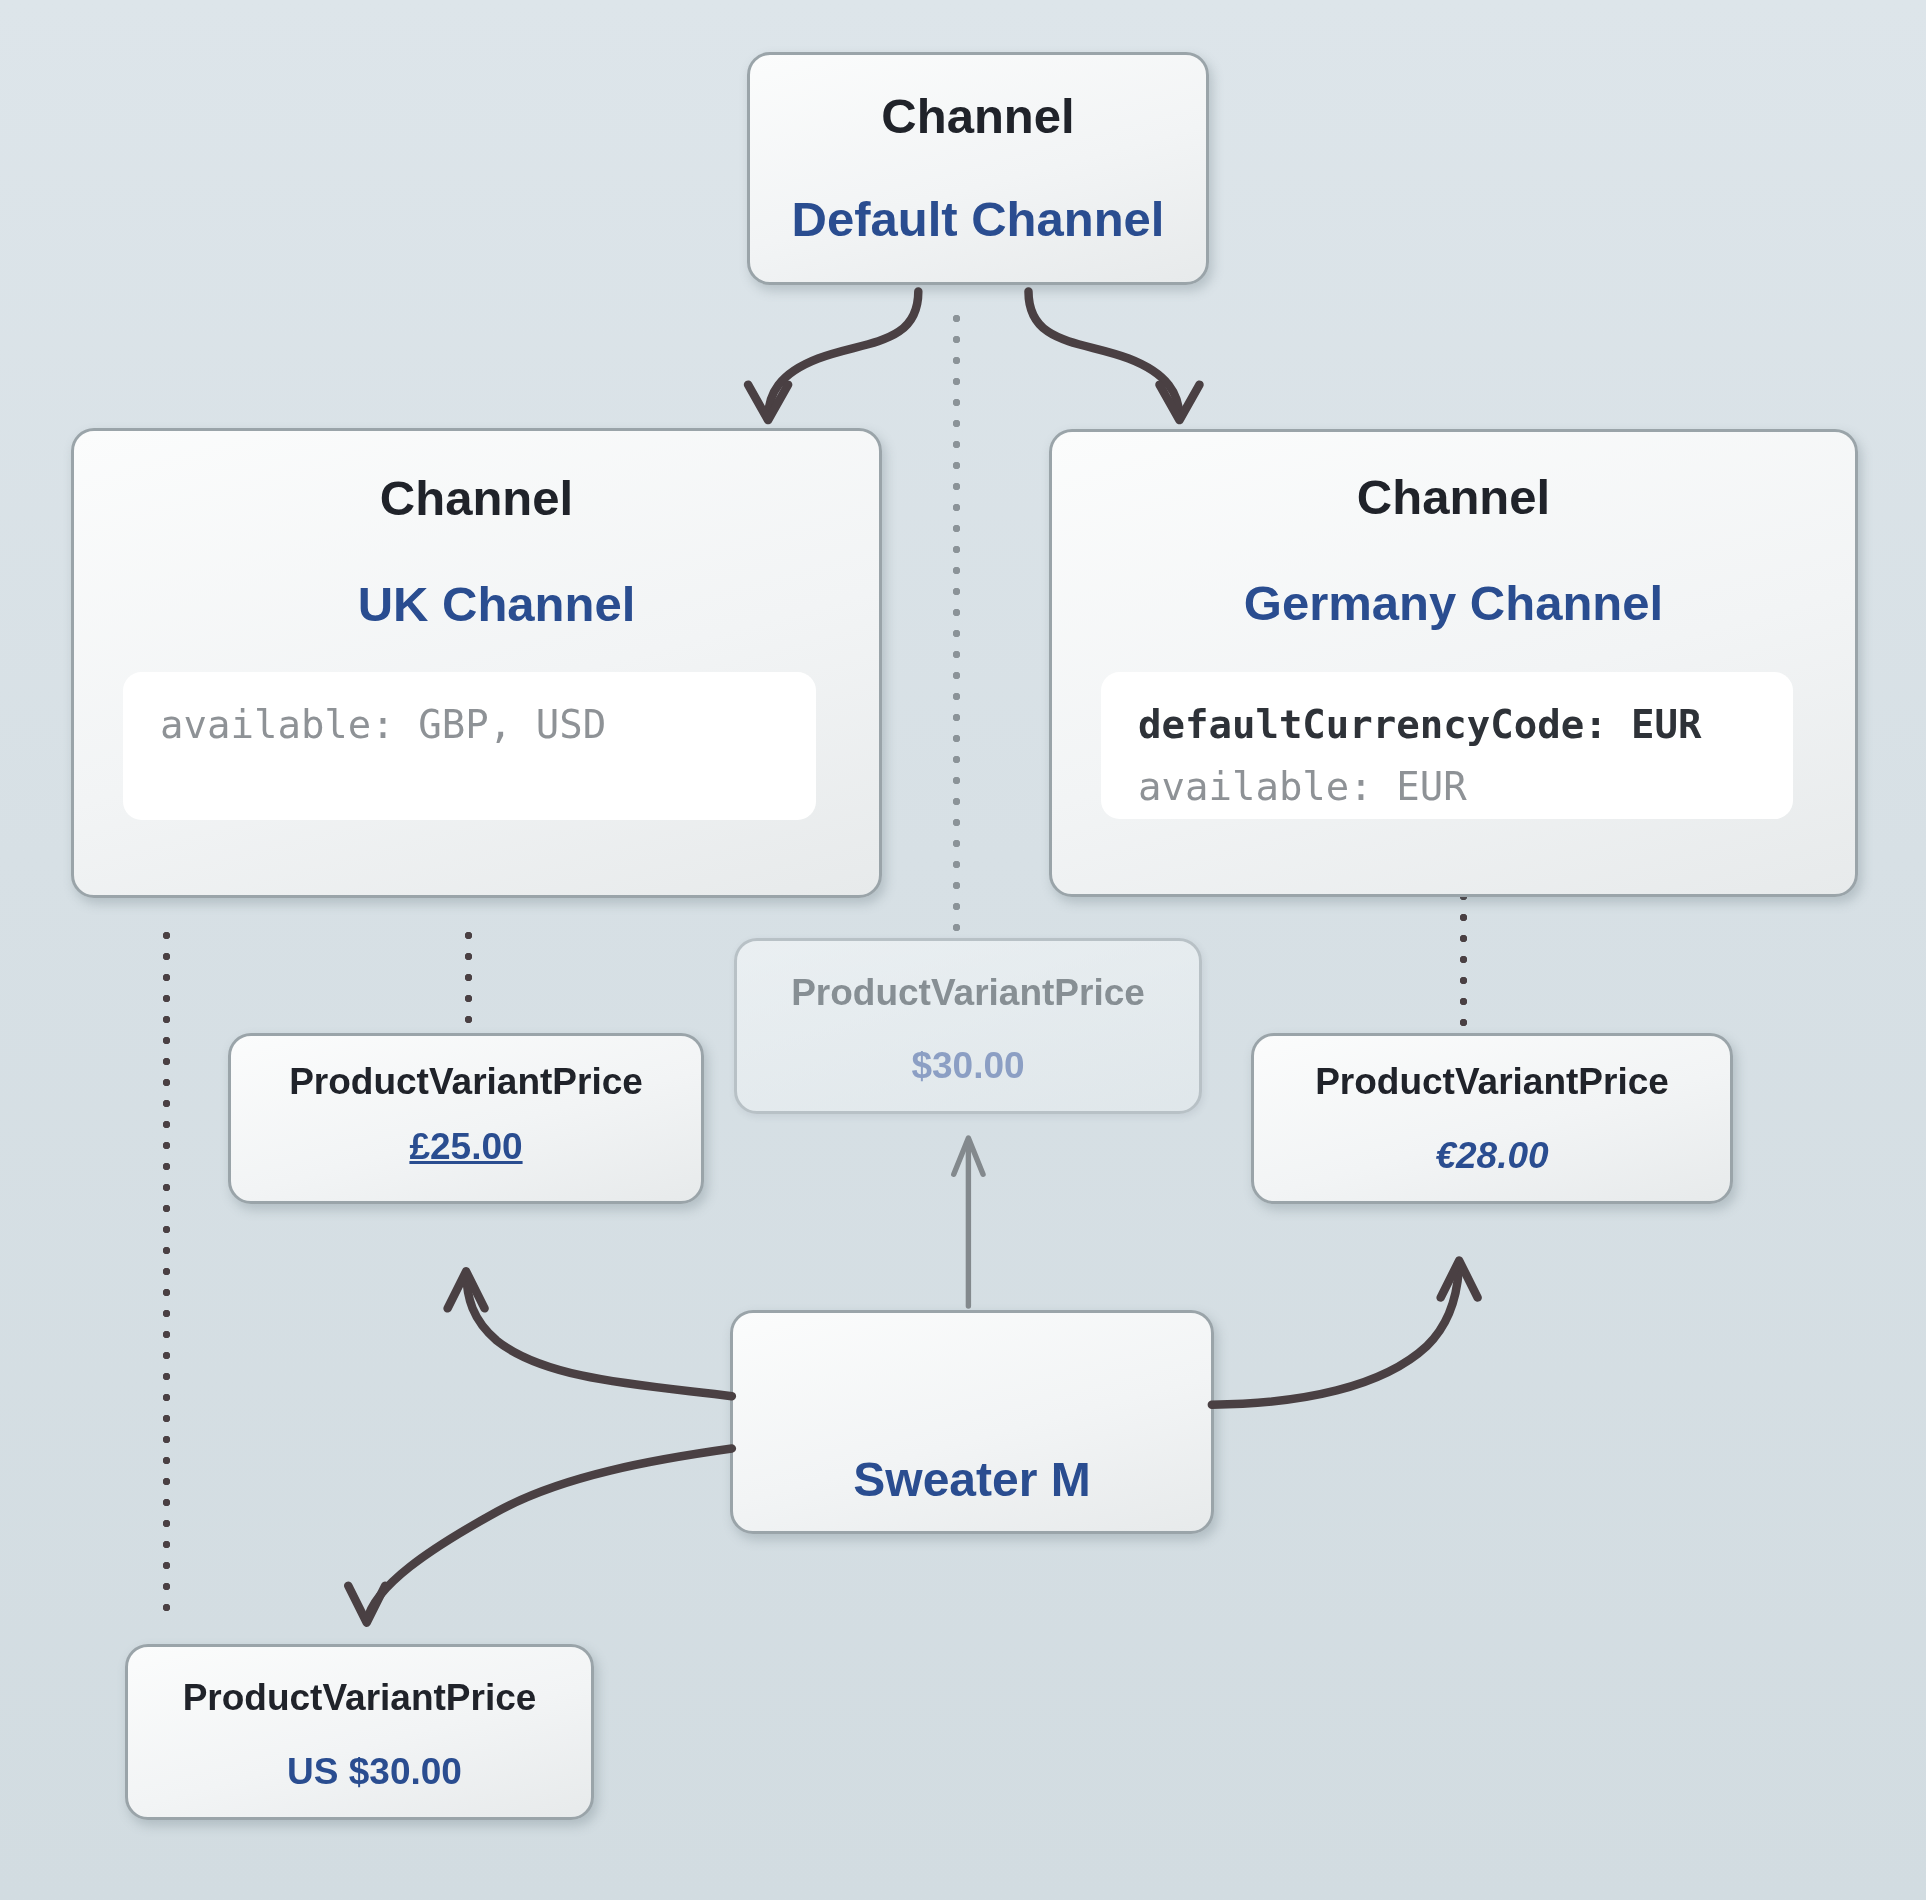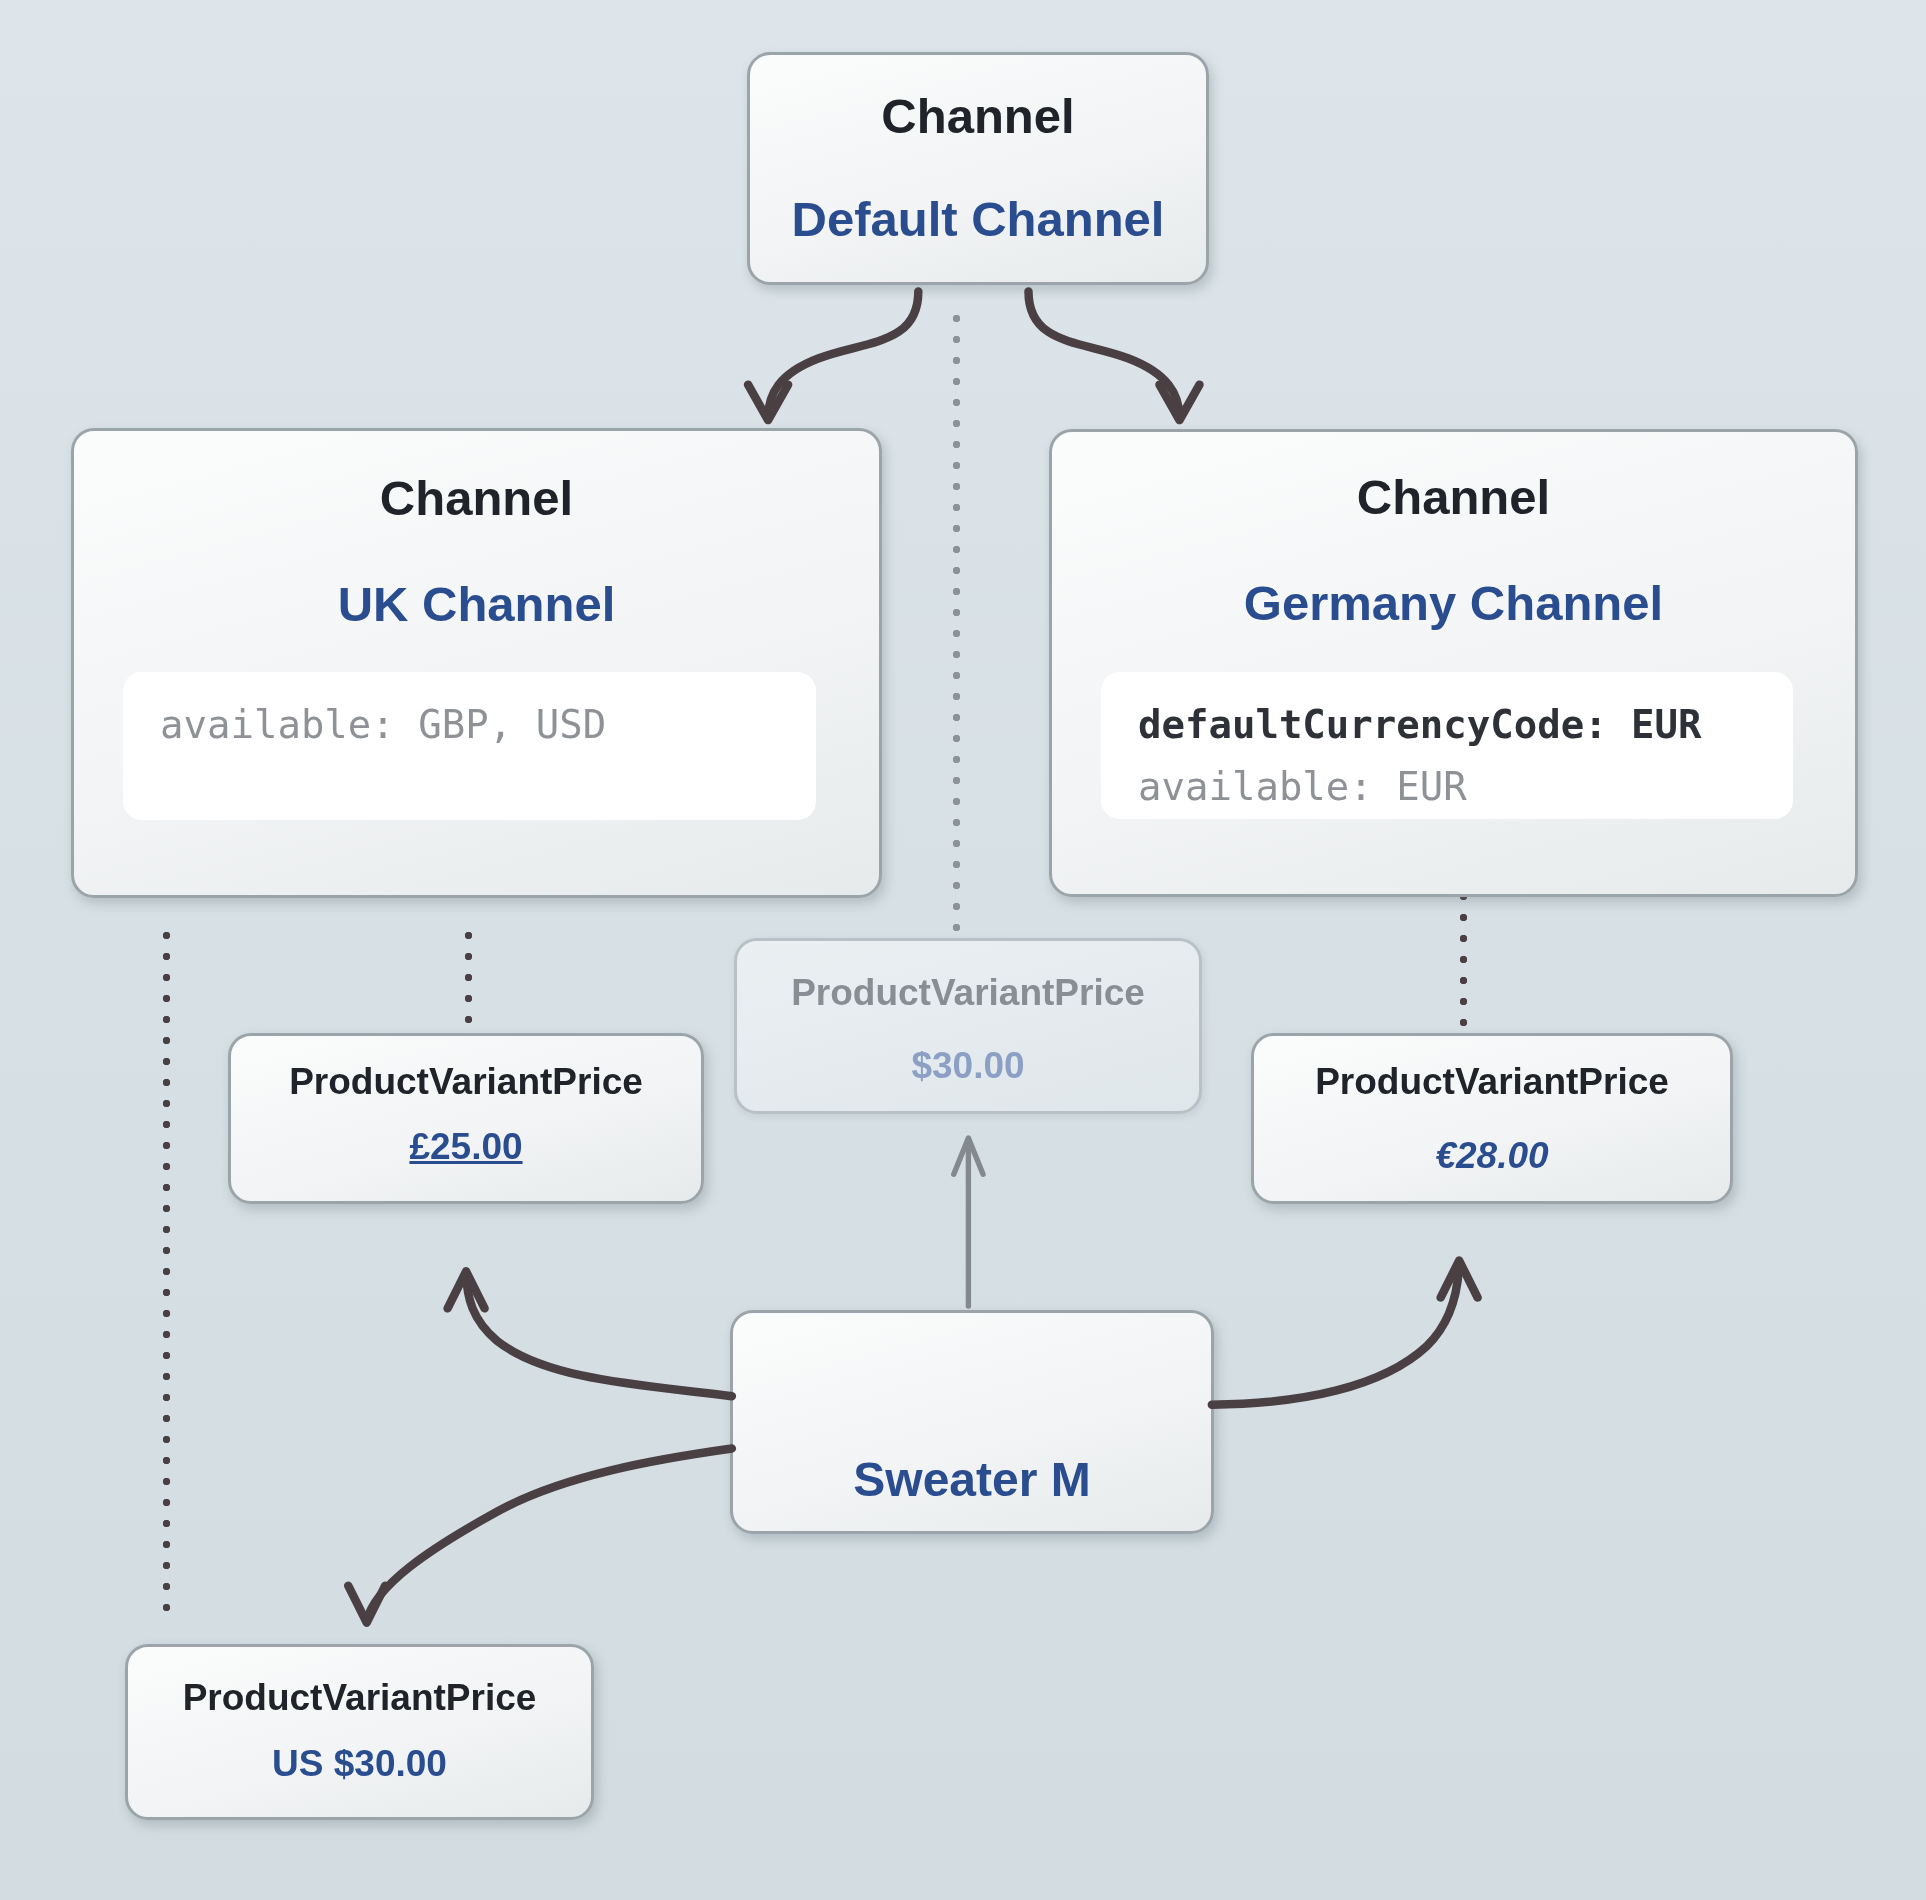--- a/index.html
+++ b/index.html
@@ -71,21 +71,21 @@
   <div class="dots gray" style="left:953px;top:308px;height:626px;"></div>
   <div class="dots dark" style="left:1460px;top:844px;height:185px;"></div>
 
   <div class="node" style="left:747px;top:52px;width:462px;height:233px;">
     <div class="t title-lg" style="top:33px;">Channel</div>
     <div class="t sub-lg" style="top:136px;">Default Channel</div>
   </div>
 
   <div class="node" style="left:71px;top:428px;width:811px;height:470px;">
     <div class="t title-lg" style="top:39px;">Channel</div>
-    <div class="t sub-lg" style="top:145px;">UK Channel</div>
+    <div class="t sub-lg" style="top:145px;margin-left:20px;">UK Channel</div>
     <div class="codebox" style="left:49px;top:241px;width:693px;height:148px;">
       <div class="code-muted">available: GBP, USD</div>
     </div>
   </div>
 
   <div class="node" style="left:1049px;top:429px;width:809px;height:468px;">
     <div class="t title-lg" style="top:37px;">Channel</div>
     <div class="t sub-lg" style="top:143px;">Germany Channel</div>
     <div class="codebox" style="left:49px;top:240px;width:692px;height:147px;">
       <div class="code-key">defaultCurrencyCode: EUR</div>
@@ -107,21 +107,21 @@
     <div class="t title-md" style="top:25.4px;">ProductVariantPrice</div>
     <div class="t price-md" style="top:99px;font-style:italic;">€28.00</div>
   </div>
 
   <div class="node" style="left:730px;top:1310px;width:484px;height:224px;">
     <div class="t sub-lg" style="top:138px;font-size:48px;">Sweater M</div>
   </div>
 
   <div class="node" style="left:125px;top:1644px;width:469px;height:176px;">
     <div class="t title-md" style="top:30px;">ProductVariantPrice</div>
-    <div class="t price-md" style="top:96px;">US $30.00</div>
+    <div class="t price-md" style="top:104px;padding-left:15px;">US $30.00</div>
   </div>
 
   <svg id="connectors" width="1926" height="1901" viewBox="0 0 2500 2467">
     <g>
       <path class="arrow-dark" d="M 1192 378 C 1192 448, 1122 442, 1062 465 C 1010 485, 998 512, 997 540"></path>
       <path class="arrow-dark" d="M 971 499 L 997 545 L 1023 499"></path>
     </g>
     <g>
       <path class="arrow-dark" d="M 1335 378 C 1335 448, 1405 442, 1465 465 C 1517 485, 1530 512, 1531 540"></path>
       <path class="arrow-dark" d="M 1505 499 L 1531 545 L 1557 499"></path>

